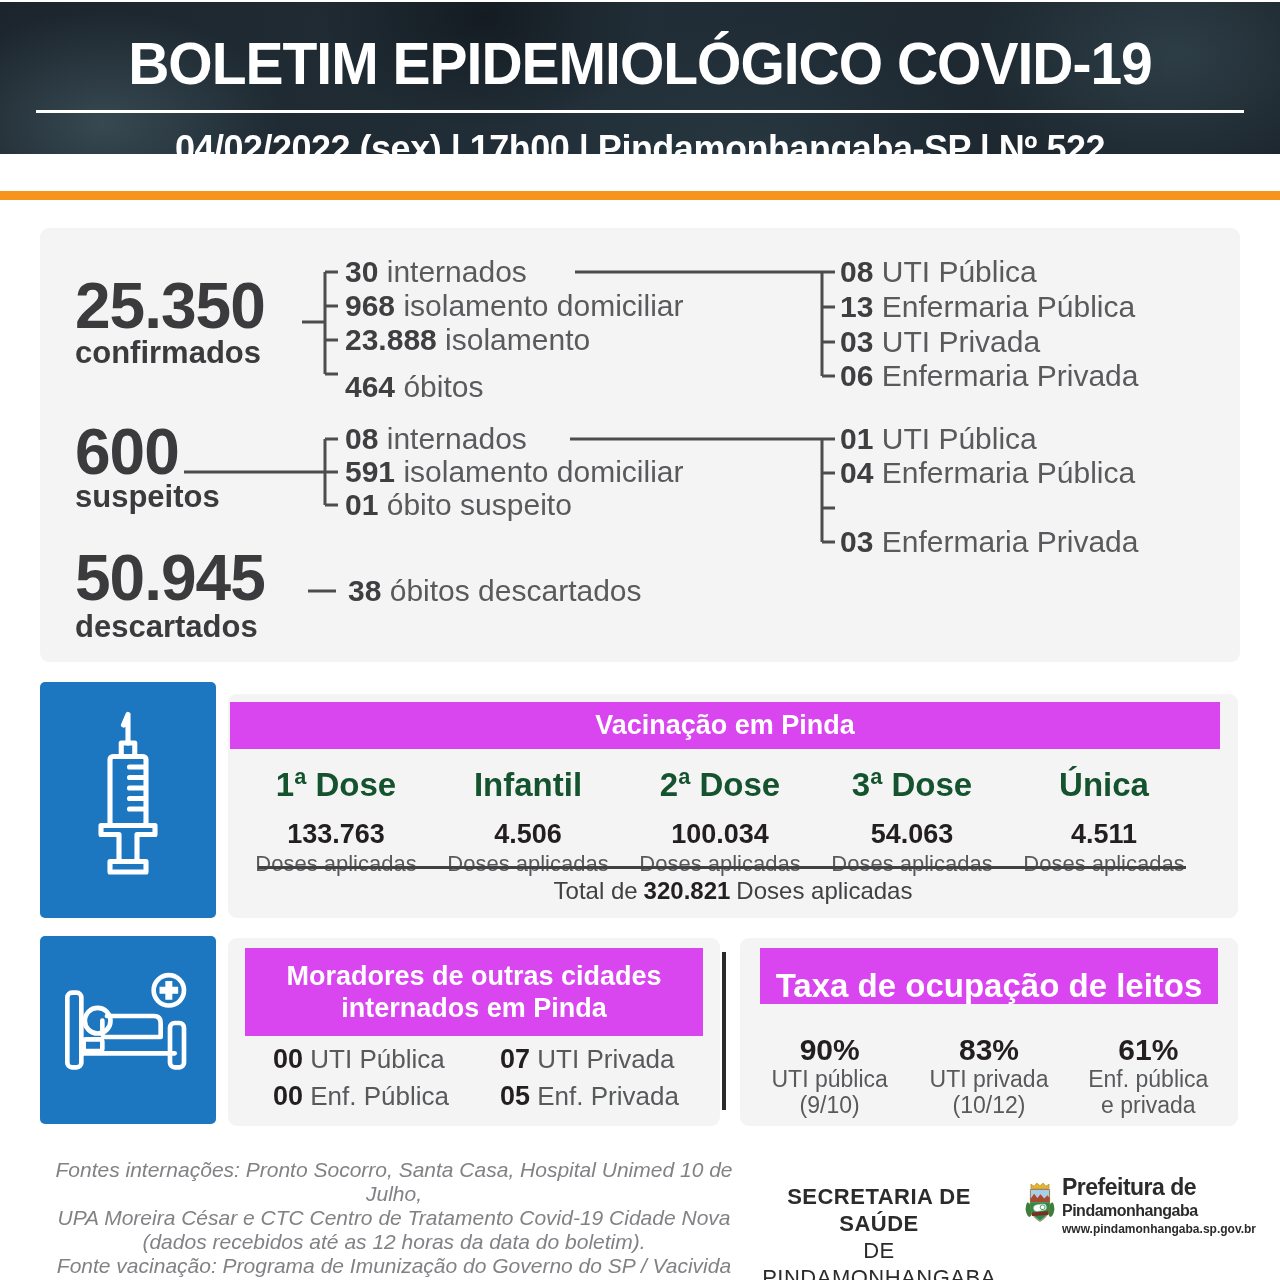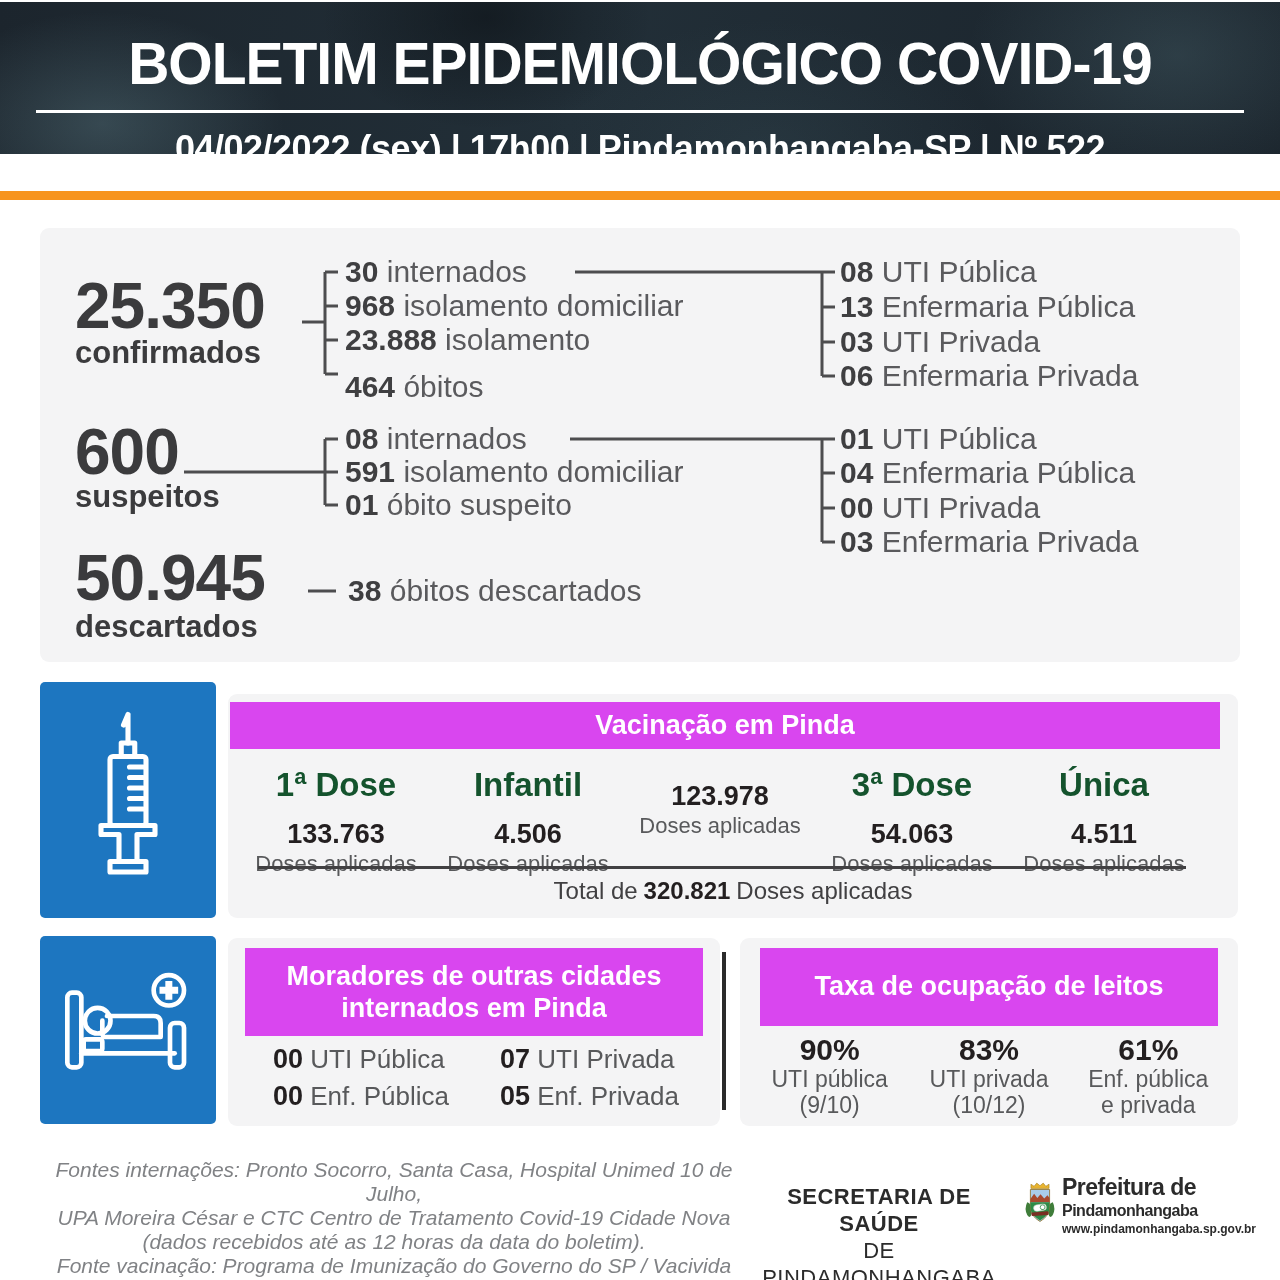--- a/index.html
+++ b/index.html
@@ -55,21 +55,21 @@
 
   
   .sq-bed{left:40px;top:936px;width:176px;height:188px;}
   .nonres-panel{left:228px;top:938px;width:492px;height:188px;}
   .nonres-bar{left:17px;top:10px;width:458px;height:88px;font-size:27px;line-height:32px;
     display:flex;align-items:center;justify-content:center;padding:0 10px;box-sizing:border-box;}
   .nr-item{position:absolute;font-size:26px;line-height:32px;color:#58595b;white-space:nowrap;}
   .nr-item b{color:#231f20;font-weight:bold;font-size:27px;}
   .v-divider{position:absolute;left:722px;top:952px;width:4px;height:158px;background:#2b2b2b;}
   .occ-panel{left:740px;top:938px;width:498px;height:188px;}
-  .occ-bar{left:20px;top:10px;width:458px;height:78px;font-size:27px;line-height:76px;}
+  .occ-bar{left:20px;top:10px;width:458px;height:56px;font-size:33px;line-height:76px;}
   .occ-cols{position:absolute;left:10px;top:96px;width:478px;display:flex;}
   .occ-col{flex:1;text-align:center;}
   .occ-value{color:#231f20;font-weight:bold;font-size:30px;line-height:32px;}
   .occ-l1,.occ-l2{color:#58595b;font-size:23px;line-height:26px;}
 
   
   .sources{position:absolute;left:28px;top:1158px;width:732px;text-align:center;
     font-style:italic;color:#808285;font-size:21px;line-height:24px;}
   .secretary{position:absolute;left:750px;top:1183px;width:258px;text-align:center;color:#2b2b2b;}
   .secretary .l1{font-weight:bold;font-size:22px;line-height:27px;letter-spacing:0.5px;}
@@ -117,21 +117,20 @@
 
     <div class="big-num" style="left:35px;top:192px;">600</div>
     <div class="big-label" style="left:35px;top:252px;">suspeitos</div>
 
     <div class="row" style="left:305px;top:194px;"><b>08</b> <span>internados</span></div>
     <div class="row" style="left:305px;top:227px;"><b>591</b> <span>isolamento domiciliar</span></div>
     <div class="row" style="left:305px;top:260px;"><b>01</b> <span>óbito suspeito</span></div>
 
     <div class="row" style="left:800px;top:194px;"><b>01</b> <span>UTI Pública</span></div>
     <div class="row" style="left:800px;top:228px;"><b>04</b> <span>Enfermaria Pública</span></div>
-    <div class="row" style="left:800px;top:263px;"><b>00</b> <span>UTI Privada</span></div>
     <div class="row" style="left:800px;top:297px;"><b>03</b> <span>Enfermaria Privada</span></div>
 
     <div class="big-num" style="left:35px;top:318px;">50.945</div>
     <div class="big-label" style="left:35px;top:382px;">descartados</div>
     <div class="row" style="left:308px;top:346px;"><b>38</b> <span>óbitos descartados</span></div>
   </div>
 
   <div class="blue-square sq-vax">
     <svg width="92" height="180" viewBox="0 0 60 120">
       <g stroke="#ffffff" stroke-width="3.4" fill="none" stroke-linecap="round" stroke-linejoin="round">
@@ -152,21 +151,22 @@
         <div class="vax-dose-label">1ª Dose</div>
         <div class="vax-dose-value">133.763</div>
         <div class="vax-dose-sub">Doses aplicadas</div>
       </div>
       <div class="vax-col">
         <div class="vax-dose-label">Infantil</div>
         <div class="vax-dose-value">4.506</div>
         <div class="vax-dose-sub">Doses aplicadas</div>
       </div>
       <div class="vax-col">
-        <div class="vax-dose-value">123.978</div>
+        <div class="vax-dose-label">2ª Dose</div>
+        <div class="vax-dose-value">100.034</div>
         <div class="vax-dose-sub">Doses aplicadas</div>
       </div>
       <div class="vax-col">
         <div class="vax-dose-label">3ª Dose</div>
         <div class="vax-dose-value">54.063</div>
         <div class="vax-dose-sub">Doses aplicadas</div>
       </div>
       <div class="vax-col">
         <div class="vax-dose-label">Única</div>
         <div class="vax-dose-value">4.511</div>

